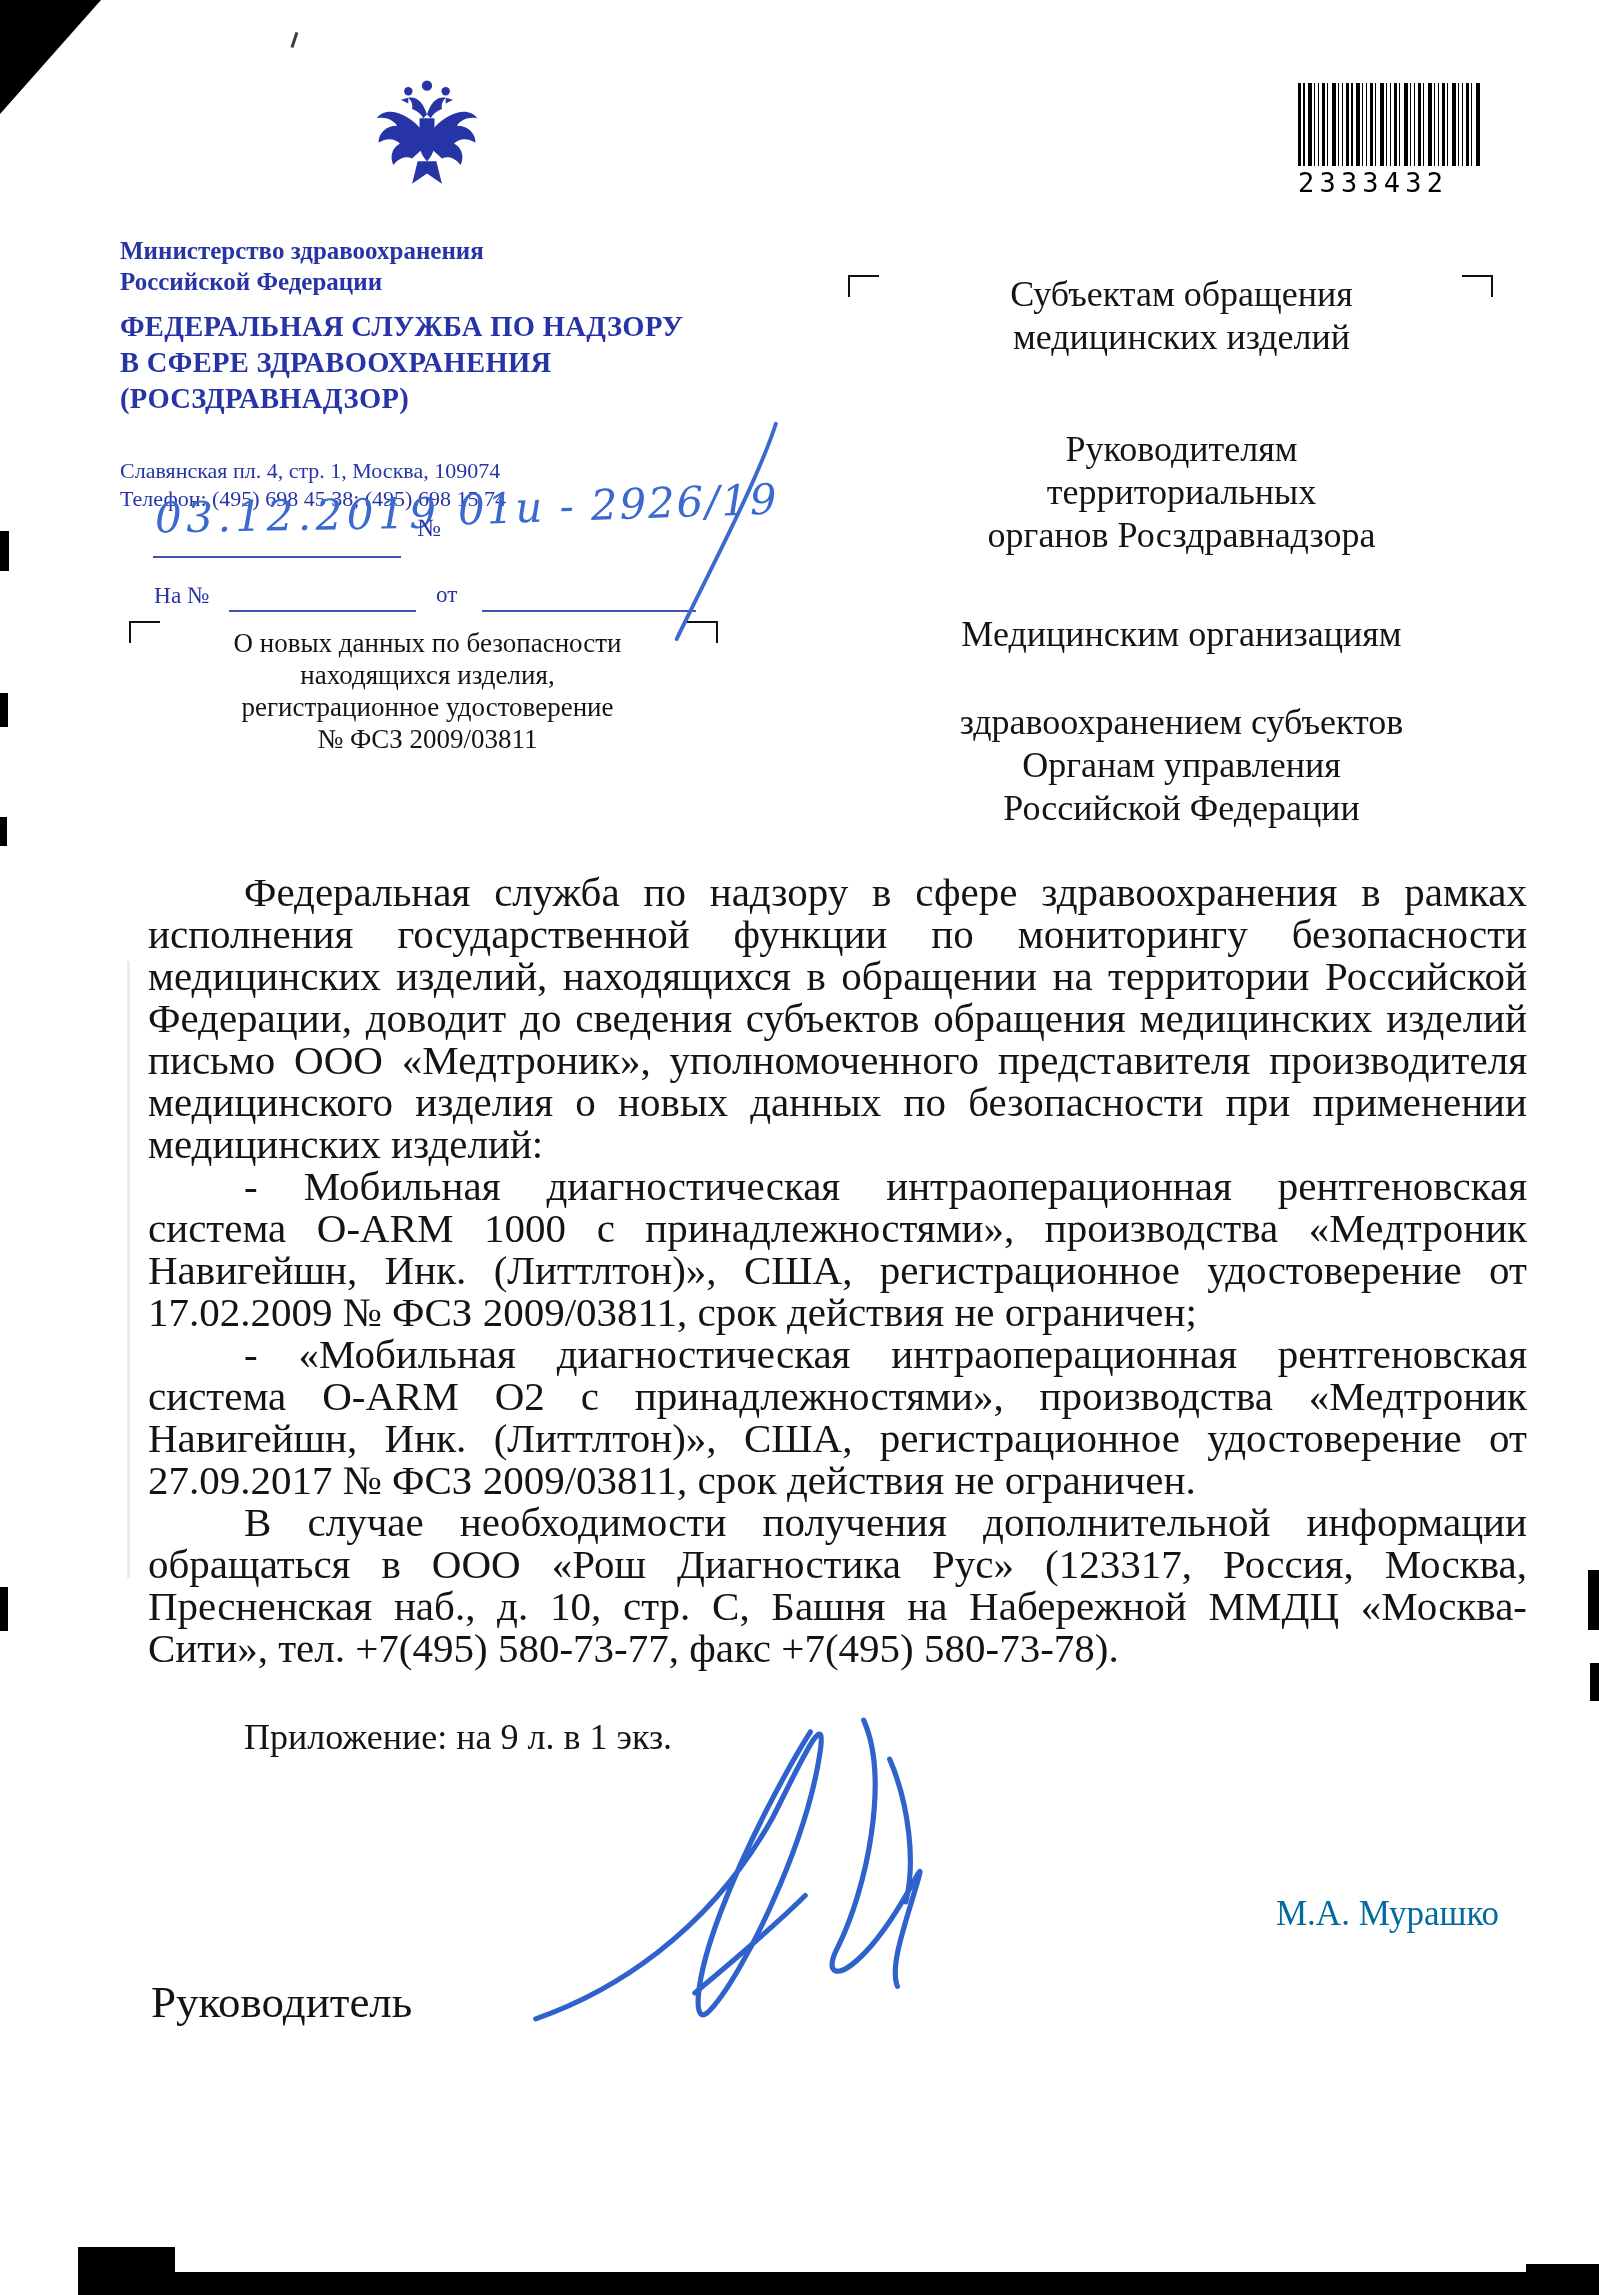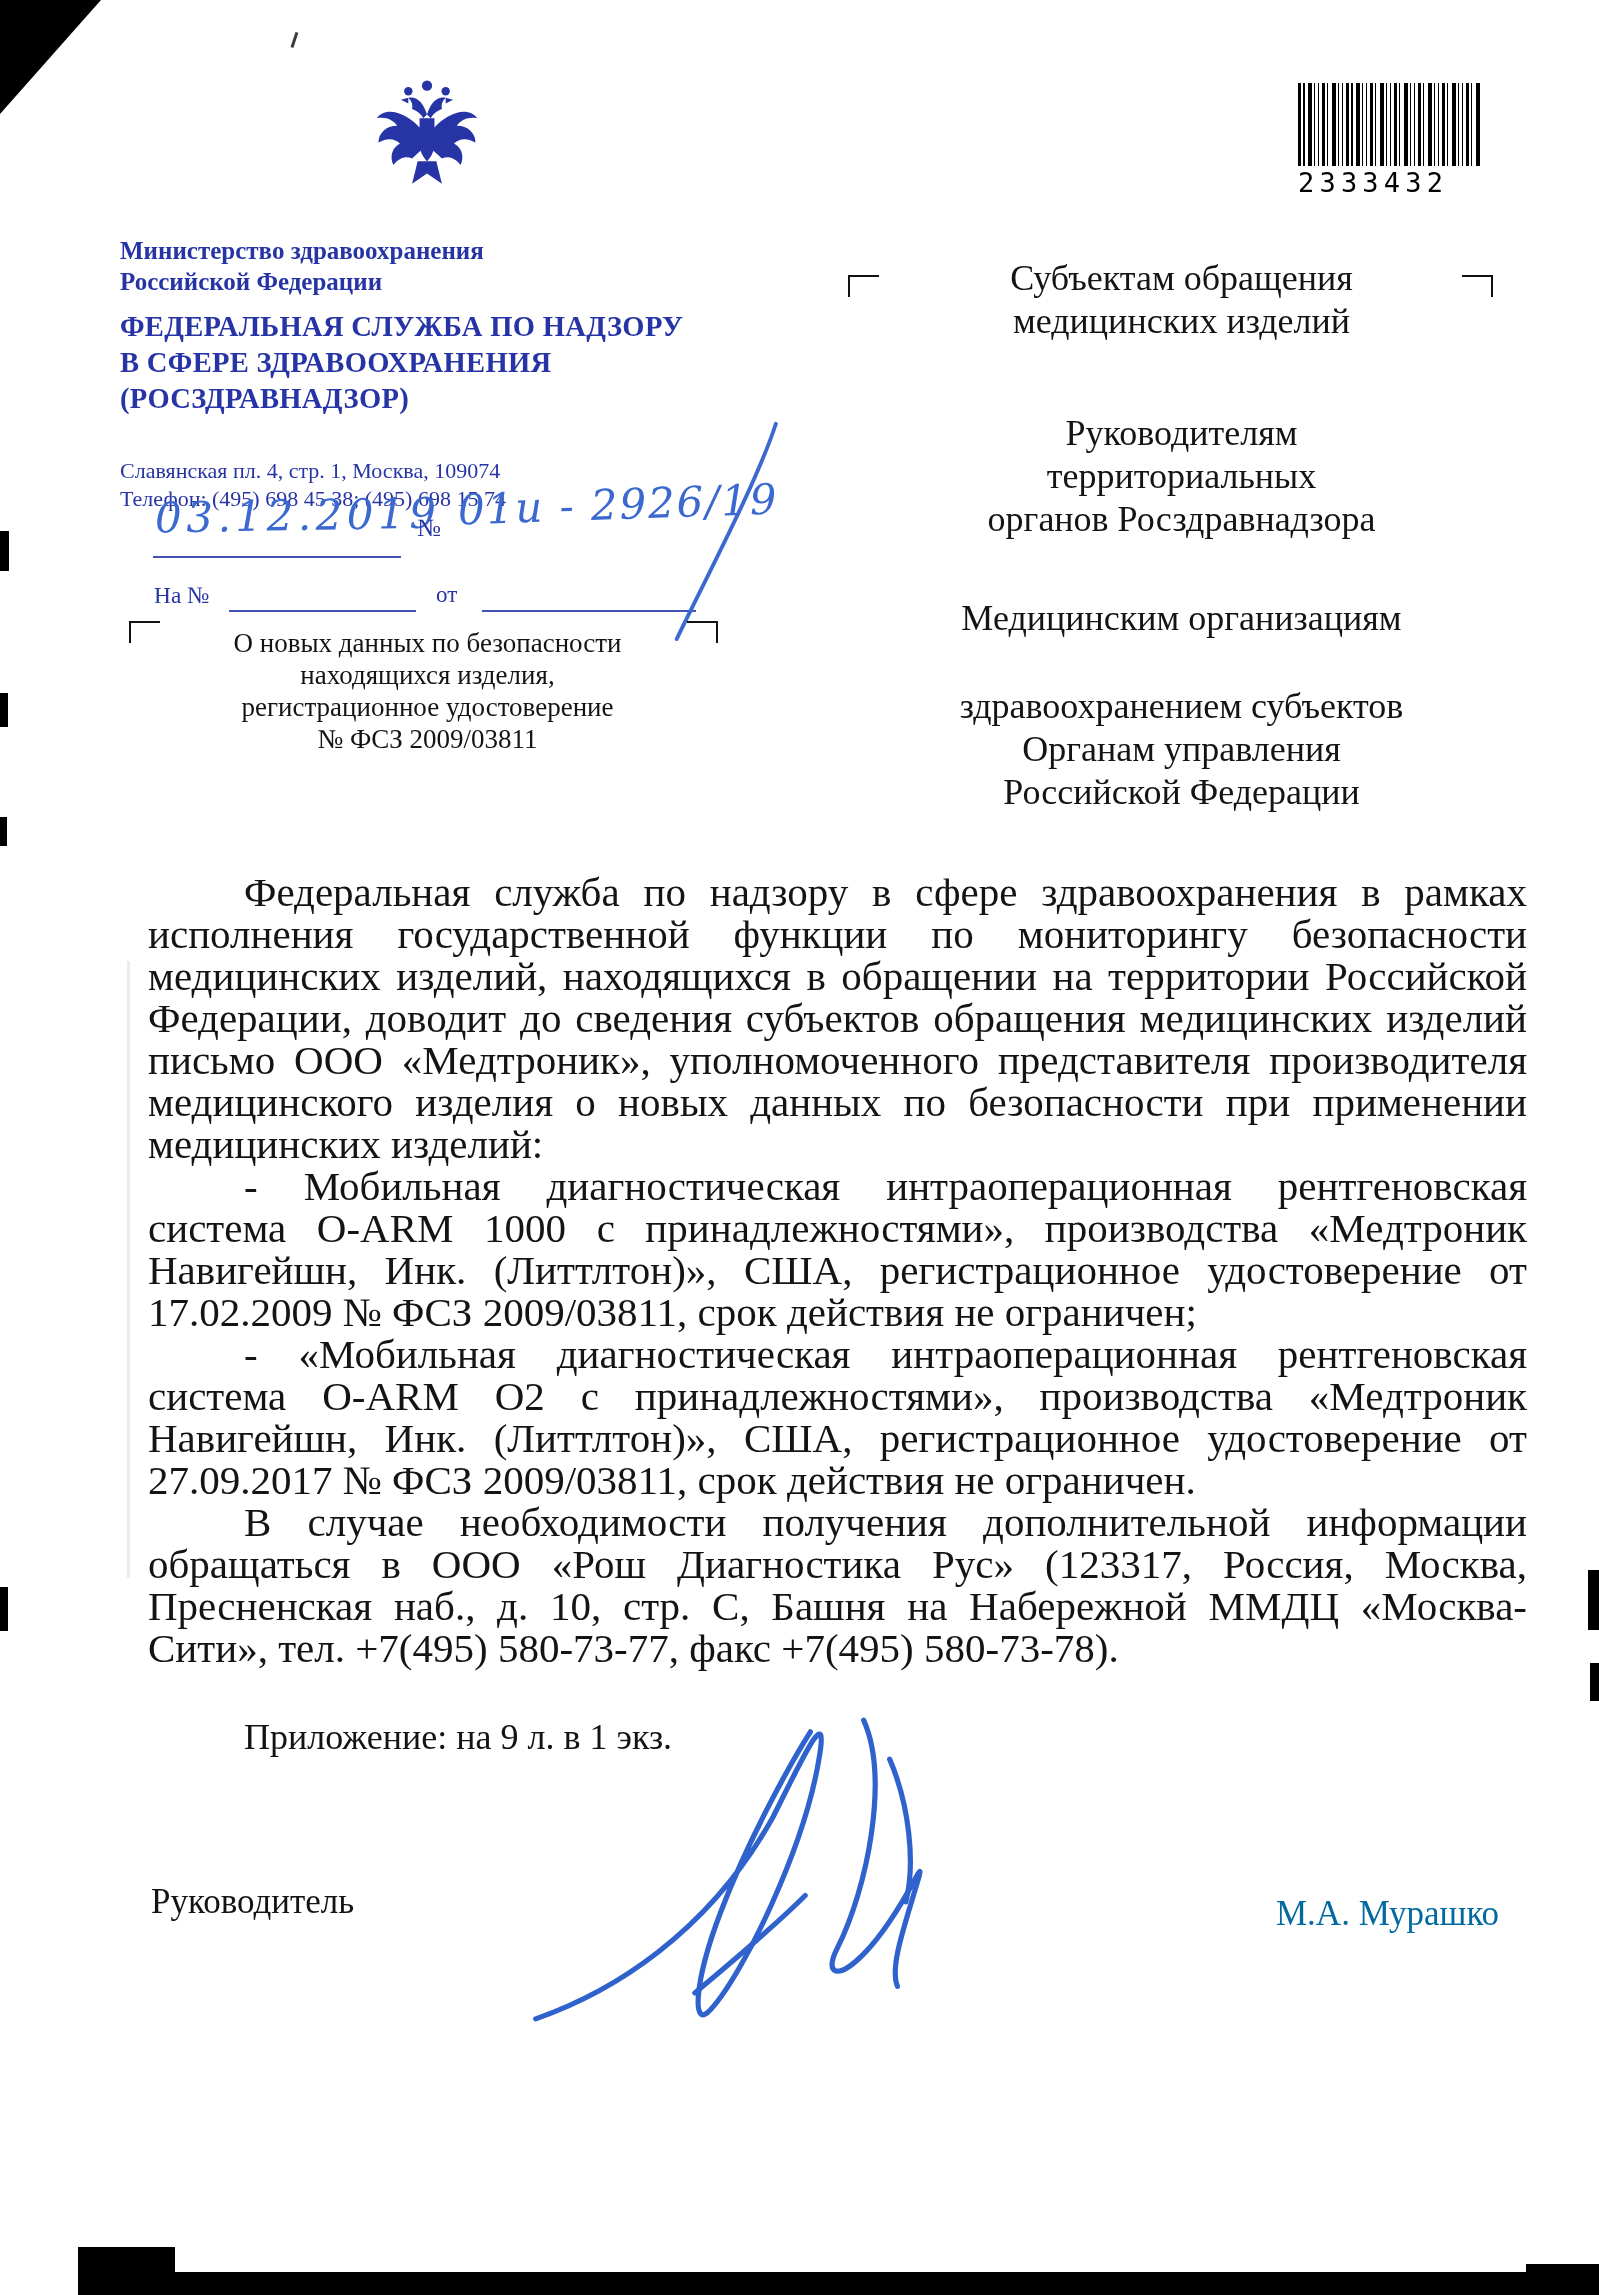--- a/index.html
+++ b/index.html
@@ -58,35 +58,35 @@
     font-size:27px;line-height:32px;color:#141414;}
   .bracket{position:absolute;width:28.6px;height:19.5px;}
   .bracket.tl{border-left:2.6px solid #111;border-top:2.6px solid #111;}
   .bracket.tr{border-right:2.6px solid #111;border-top:2.6px solid #111;}
   .subj-br-l{left:129px;top:621px;}
   .subj-br-r{left:687px;top:621px;}
 
   
   .addressees{position:absolute;left:831px;top:257px;width:701px;text-align:center;
     font-size:36px;line-height:43px;color:#141414;}
-  .addr-item{margin:0;}
+  .addr-item{margin:16px;}
   .addr-gap-1{margin-top:69px;}
   .addr-gap-2{margin-top:56px;}
   .addr-gap-3{margin-top:45px;}
   .addr-br-l{left:848px;top:275px;}
   .addr-br-r{left:1462px;top:275px;}
 
   
   .body-text{position:absolute;left:148px;top:871px;width:1379px;
     font-size:41px;line-height:42px;text-align:justify;color:#141414;}
   .body-text p{margin:0;text-indent:96px;}
   .attachment{position:absolute;left:244px;top:1716px;font-size:36px;color:#141414;}
 
   
-  .position-label{position:absolute;left:151px;top:1882px;font-size:35px;color:#141414;}
+  .position-label{position:absolute;left:151px;top:1976px;font-size:45px;color:#141414;}
   .signer-name{position:absolute;left:1276px;top:1894px;font-size:35px;color:#0369a1;}
   .signature-svg{position:absolute;left:500px;top:1681px;width:539px;height:377px;}
 </style>
 </head>
 <body>
 
 <div class="page">
 
   <div class="corner-triangle"></div>
   <div class="pen-tick"></div>

